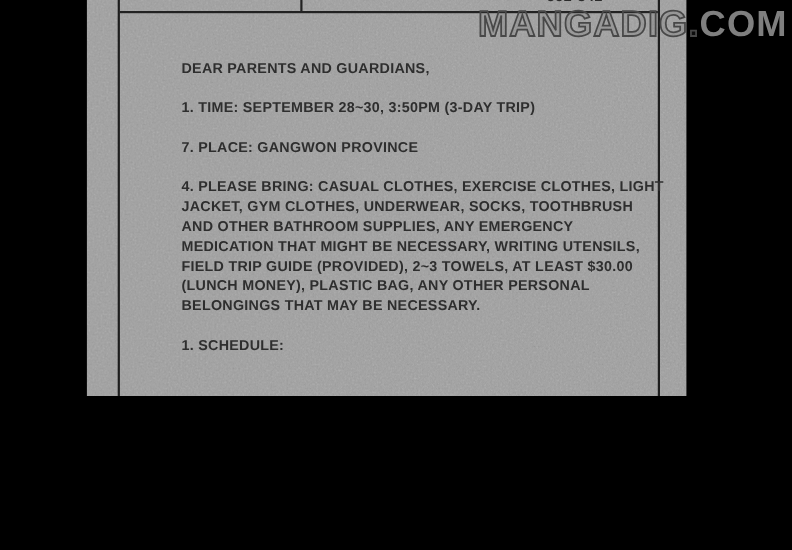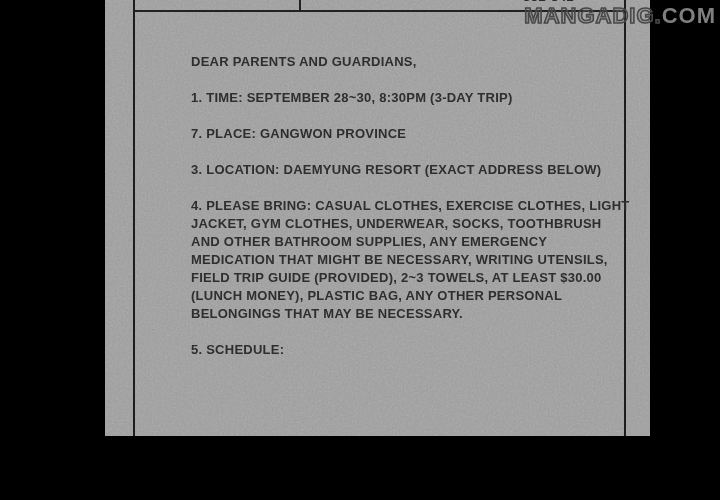--- a/index.html
+++ b/index.html
@@ -13,24 +13,24 @@
   }
   .stage {
     position: relative;
     width: 720px;
     height: 500px;
     background: #000000;
   }
   
   .paper {
     position: absolute;
-    left: 105px;
+    left: 79px;
     top: 0;
     width: 545px;
-    height: 436px;
+    height: 360px;
     background: #a0a0a0;
     overflow: hidden;
   }
   .paper-texture {
     position: absolute;
     left: 0; top: 0;
     width: 100%; height: 100%;
     opacity: 0.28;
     pointer-events: none;
   }
@@ -96,21 +96,21 @@
     height: 20px;
     border: 2px solid #1d1d1d;
     box-sizing: border-box;
   }
   
   .watermark {
     position: absolute;
     top: 3px;
     right: 4px;
     z-index: 10;
-    font-size: 22px;
+    font-size: 33px;
     font-weight: 700;
     letter-spacing: 1px;
     white-space: nowrap;
     pointer-events: none;
   }
   .wm-outline {
     color: rgba(90, 90, 90, 0.15);
     -webkit-text-stroke: 1.6px #484848;
   }
   .wm-solid {
@@ -133,31 +133,30 @@
     </svg>
 
     <div class="panel-main">
       <div class="header-row">
         <div class="header-divider"></div>
         <div class="doc-code">552-842</div>
       </div>
 
       <div class="letter">
         <p>DEAR PARENTS AND GUARDIANS,</p>
-        <p>1. TIME: SEPTEMBER 28~30, 8:30PM (3-DAY TRIP)</p>
+        <p>1. TIME: SEPTEMBER 28~30, 3:50PM (3-DAY TRIP)</p>
         <p>7. PLACE: GANGWON PROVINCE</p>
-        <p>3. LOCATION: DAEMYUNG RESORT (EXACT ADDRESS BELOW)</p>
         <p>4. PLEASE BRING: CASUAL CLOTHES, EXERCISE CLOTHES, LIGHT
 JACKET, GYM CLOTHES, UNDERWEAR, SOCKS, TOOTHBRUSH
 AND OTHER BATHROOM SUPPLIES, ANY EMERGENCY
 MEDICATION THAT MIGHT BE NECESSARY, WRITING UTENSILS,
 FIELD TRIP GUIDE (PROVIDED), 2~3 TOWELS, AT LEAST $30.00
 (LUNCH MONEY), PLASTIC BAG, ANY OTHER PERSONAL
 BELONGINGS THAT MAY BE NECESSARY.</p>
-        <p>5. SCHEDULE:</p>
+        <p>1. SCHEDULE:</p>
       </div>
     </div>
 
     <div class="panel-next"></div>
   </div>
 
   <div class="watermark">
     <span class="wm-outline">MANGADIG.</span><span class="wm-solid">COM</span>
   </div>
 

